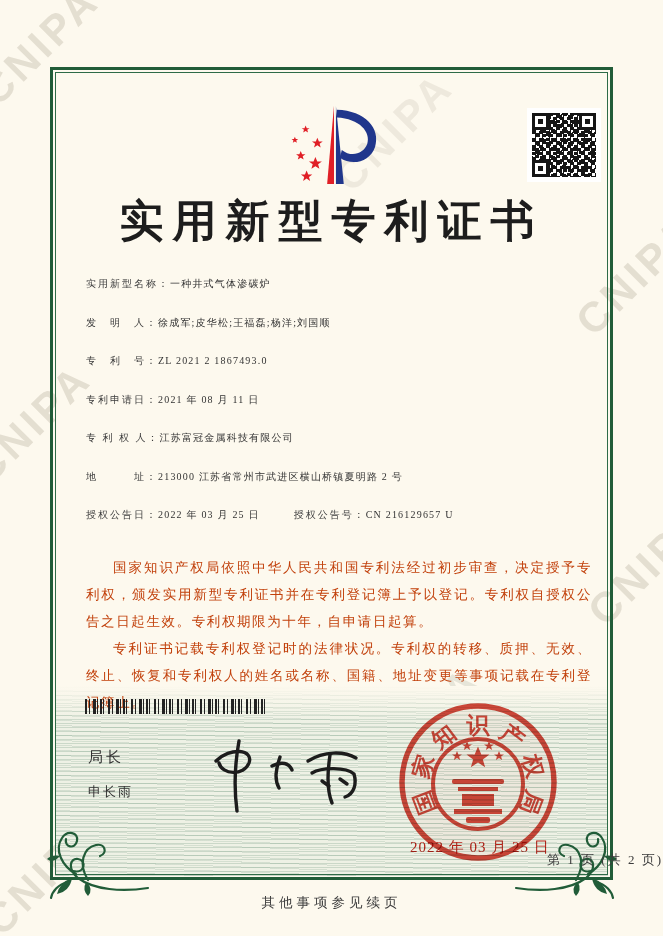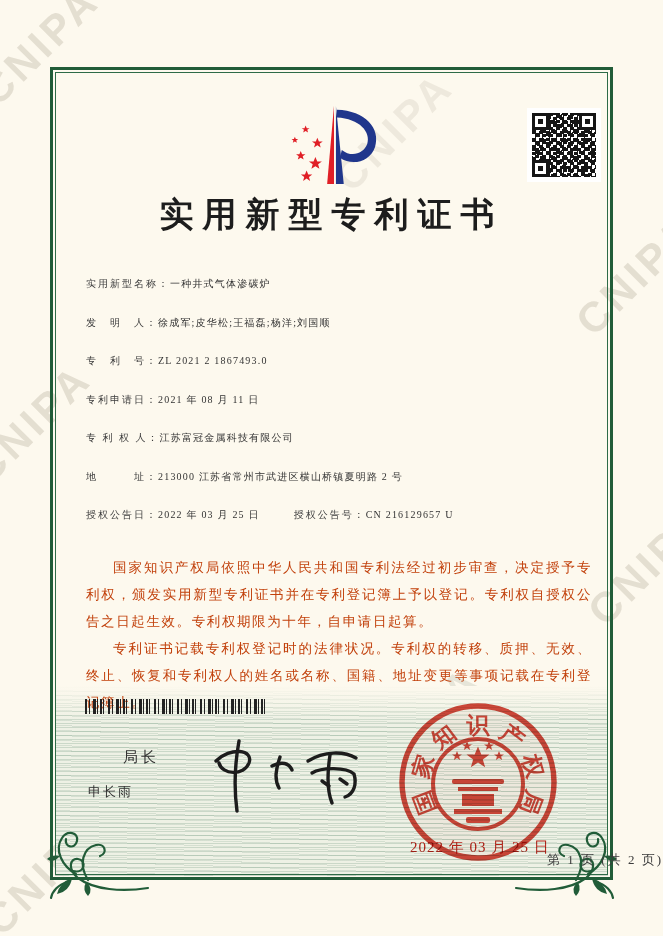--- a/index.html
+++ b/index.html
@@ -39,21 +39,21 @@
         z-index:4; }
   .qr-data { position:absolute; inset:5px;
         background:
           conic-gradient(#151515 25%, transparent 0 50%, #151515 0 75%, transparent 0) 0 0/7px 7px,
           conic-gradient(transparent 30%, #151515 0 55%, transparent 0 80%, #151515 0) 3px 2px/11px 9px;
         background-color:#fff; }
   .finder { position:absolute; width:17px; height:17px; border:3px solid #151515; background:#fff; }
   .finder::after { content:""; position:absolute; inset:3px; background:#151515; }
   .finder.tl { left:5px; top:5px; } .finder.tr { right:5px; top:5px; } .finder.bl { left:5px; bottom:5px; }
 
-  .title { position:absolute; left:0; right:0; top:192px; text-align:center; font-size:34px;
+  .title { position:absolute; left:0; right:0; top:192px; text-align:center; font-size:44px;
            font-weight:bold; letter-spacing:9px; color:#1d1d1d; z-index:4; }
 
   
   .content { position:absolute; left:86px; top:277px; width:506px; z-index:4; color:#3c3c3c; }
   .frow { height:38.5px; font-size:10px; letter-spacing:1px; white-space:nowrap; }
   .flabel { display:inline-block; white-space:pre; letter-spacing:2px; color:#3c3c3c; }
   .fvalue { letter-spacing:1.2px; color:#333; }
   .pair2 { margin-left:34px; }
   .paras { margin-top:7px; color:#c2410c; }
   .paras p { font-size:13.5px; line-height:27px; letter-spacing:1.6px; text-indent:2em;
@@ -61,21 +61,21 @@
 
   
   .barcode { position:absolute; left:85px; top:699px; width:180px; height:15px; z-index:4;
         background:repeating-linear-gradient(90deg,
           #222 0 2px, transparent 2px 4px, #222 4px 5px, transparent 5px 8px,
           #222 8px 11px, transparent 11px 12px, #222 12px 13px, transparent 13px 15px,
           #222 15px 17px, transparent 17px 18px, #222 18px 19px, transparent 19px 23px); }
 
   
   .officer-title { position:absolute; left:88px; top:748px; font-size:15px; letter-spacing:3px;
-        color:#2f2f2f; z-index:4; font-family:"Liberation Sans","DejaVu Sans",sans-serif;margin-left:35px; }
+        color:#2f2f2f; z-index:4; font-family:"Liberation Sans","DejaVu Sans",sans-serif; }
   .officer-name { position:absolute; left:88px; top:783px; font-size:13px; letter-spacing:2px;
         color:#2f2f2f; z-index:4; font-family:Liberation Mono, monospace; }
   .signature { position:absolute; left:196px; top:731px; z-index:4; }
 
   
   .seal { position:absolute; left:388px; top:692px; width:180px; height:180px; z-index:5;
           mix-blend-mode:multiply; opacity:.93; }
   .seal-date { position:absolute; left:410px; top:838px; font-size:15px; letter-spacing:1px;
           color:#c5271d; z-index:6; mix-blend-mode:multiply; }
 
@@ -231,14 +231,15 @@
         <rect x="70" y="95" width="40" height="4"></rect>
         <rect x="74" y="102" width="32" height="12"></rect>
         <rect x="66" y="117" width="48" height="5"></rect>
         <rect x="78" y="125" width="24" height="6" rx="2"></rect>
       </g>
     </svg>
   </div>
   <div class="seal-date">2022 年 03 月 25 日</div>
 
   <div class="page-info">第 1 页 (共 2 页)</div>
+  <div class="cont-note">其他事项参见续页</div>
 
 </div>
 
 </body></html>

